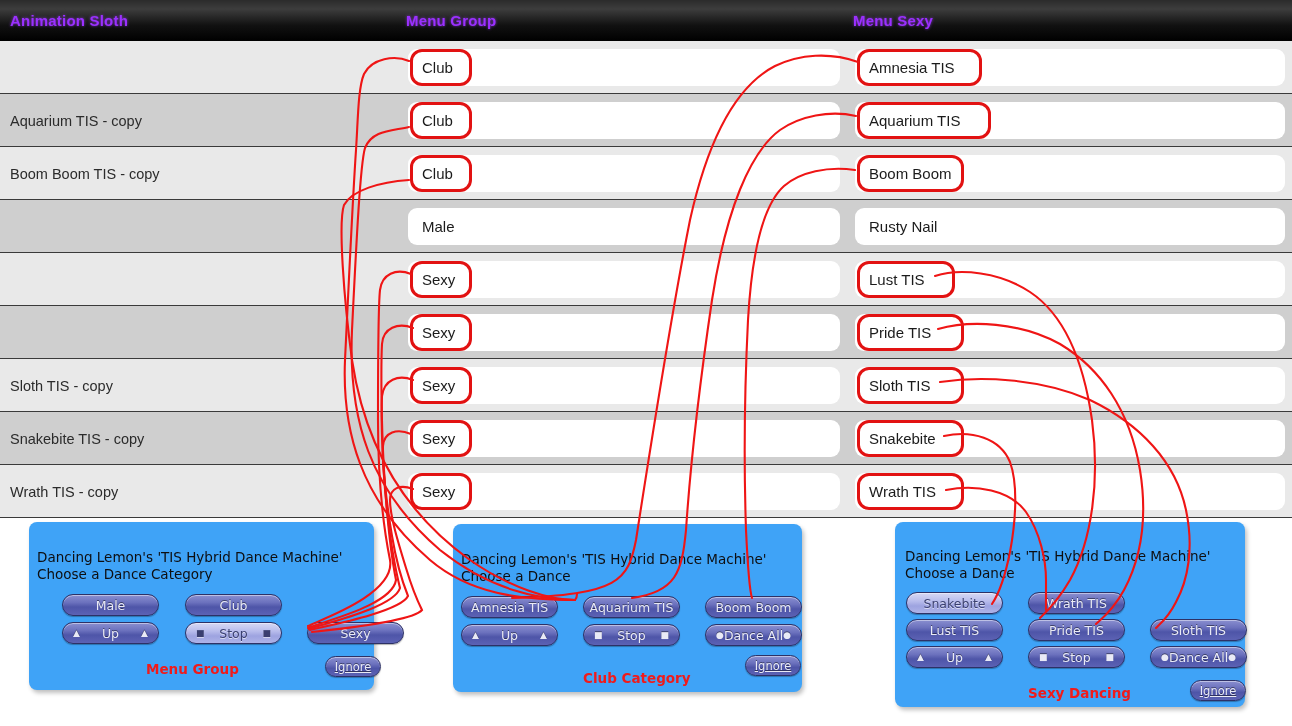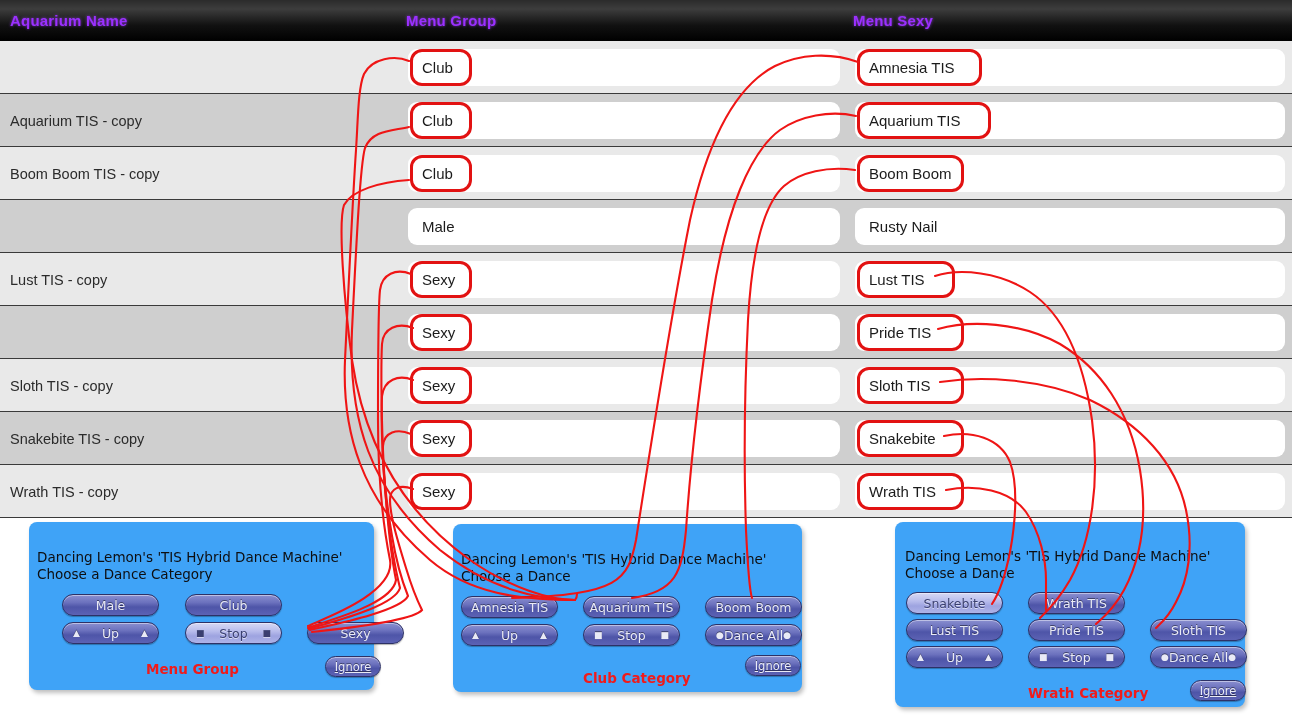--- a/index.html
+++ b/index.html
@@ -125,21 +125,21 @@
   #ann path { fill: none; stroke: #ef1515; stroke-width: 2.1; stroke-linecap: round; }
 </style>
 </head>
 <body>
 
 <div id="root">
 
   <div class="table-wrap">
 
     <div class="thead">
-      <div class="th th-anim">Aquarium Name</div>
+      <div class="th th-anim">Animation Sloth</div>
       <div class="th th-group">Menu Group</div>
       <div class="th th-menu">Menu Sexy</div>
     </div>
 
     <div id="rows">
         <div class="trow odd">
           <div class="field group">Club</div>
           <div class="field menu">Amnesia TIS</div>
           <div class="circled" style="left: 410px; width: 62px;"></div>
           <div class="circled" style="left: 857px; width: 125px;"></div>
@@ -156,21 +156,20 @@
           <div class="field group">Club</div>
           <div class="field menu">Boom Boom</div>
           <div class="circled" style="left: 410px; width: 62px;"></div>
           <div class="circled" style="left: 857px; width: 107px;"></div>
         </div>
         <div class="trow even">
           <div class="field group">Male</div>
           <div class="field menu">Rusty Nail</div>
         </div>
         <div class="trow odd">
-          <div class="cell-name">Lust TIS - copy</div>
           <div class="field group">Sexy</div>
           <div class="field menu">Lust TIS</div>
           <div class="circled" style="left: 410px; width: 62px;"></div>
           <div class="circled" style="left: 857px; width: 98px;"></div>
         </div>
         <div class="trow even">
           <div class="field group">Sexy</div>
           <div class="field menu">Pride TIS</div>
           <div class="circled" style="left: 410px; width: 62px;"></div>
           <div class="circled" style="left: 857px; width: 107px;"></div>
@@ -296,21 +295,21 @@
       <span class="deco left">■</span>
       <span>Stop</span>
       <span class="deco right">■</span>
     </div>
     <div class="btn" style="left:255px; top:124px; width:97px;">
       <span class="deco left">●</span>
       <span>Dance All</span>
       <span class="deco right">●</span>
     </div>
 
-    <div class="dlg-caption" style="left:133px; top:163px;">Wrath Category</div>
+    <div class="dlg-caption" style="left:133px; top:163px;">Sexy Dancing</div>
     <div class="btn ignore" style="left:295px; top:158px; width:56px;">
       <span>Ignore</span>
     </div>
   </div>
 
   <svg id="ann" viewBox="0 0 1292 726">
 
     <path d="M409,61 C395,55 372,58 364,74 C358,88 358,120 356,150 C352,210 348,300 345,360 C342,430 360,500 430,560 C470,594 520,600 575,600 C577,598 577,596 577,594"></path>
     <path d="M409,127 C392,131 372,130 365,148 C360,165 356,250 352,330 C348,420 370,490 440,550 C490,590 540,600 575,600"></path>
     <path d="M409,180 C380,182 352,190 344,205 C338,222 344,300 352,360 C364,440 400,510 470,560 C510,588 550,600 575,600"></path>

